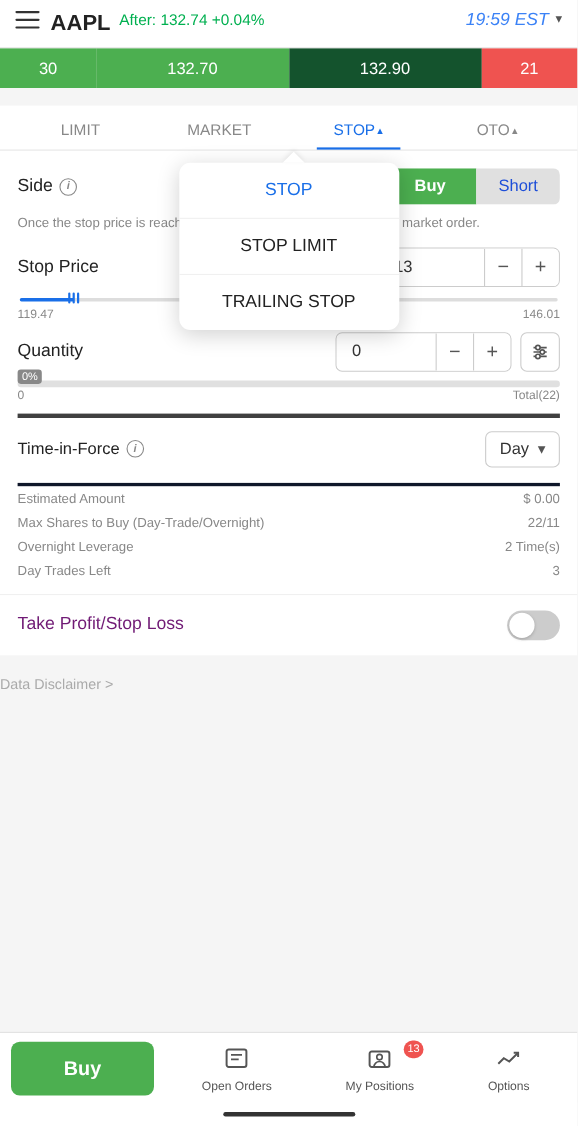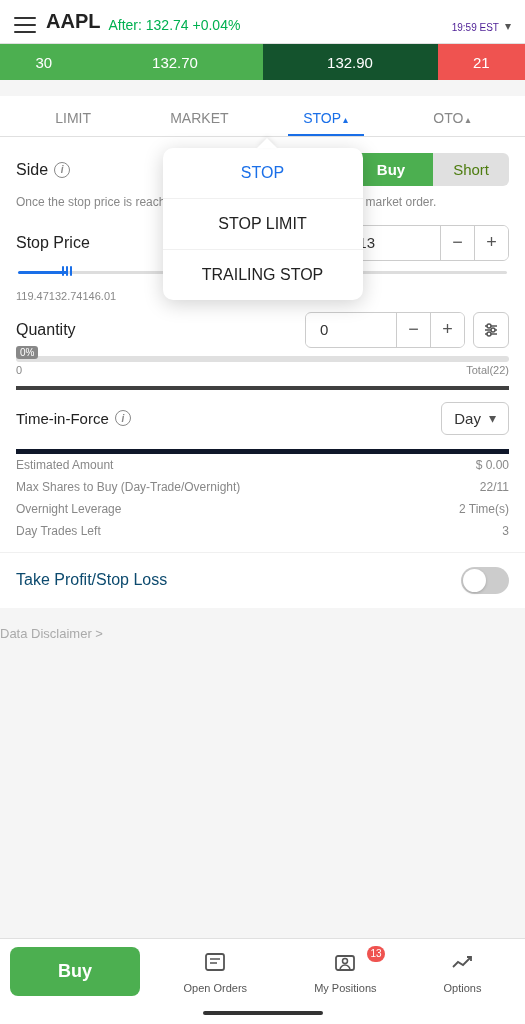--- a/index.html
+++ b/index.html
@@ -8,41 +8,41 @@
       height: 1024px;
       font-family: -apple-system, BlinkMacSystemFont, 'Helvetica Neue', Arial, sans-serif;
       background: #f5f5f5;
       overflow: hidden;
       position: relative;
     }
 
     
     .header {
       display: flex;
-      align-items: flex-end;
+      align-items: flex-start;
       padding: 10px 14px;
       background: #fff;
       border-bottom: 1px solid #e0e0e0;
     }
     .header-menu-icon {
       width: 22px; height: 16px;
       display: flex; flex-direction: column; justify-content: space-between;
       margin-right: 10px;
     }
     .header-menu-icon span {
       display: block; height: 2px; background: #333; border-radius: 1px;
     }
     .header-symbol {
       font-size: 20px; font-weight: 700; color: #222; margin-right: 8px;
     }
     .header-price {
       font-size: 14px; color: #00b050; font-weight: 500;
     }
     .header-time {
-      margin-left: auto; font-size: 10px; color: #4c1d95; margin-right: 6px;
+      margin-left: auto; font-size: 16px; color: #3b82f6; margin-right: 6px; font-style: italic;
     }
     .header-dropdown-icon {
       font-size: 12px; color: #555;
     }
 
     
     .price-bar {
       display: flex;
       height: 36px;
       align-items: center;
@@ -141,21 +141,21 @@
       background: #4caf50;
       color: #fff;
       padding: 8px 28px;
       font-size: 15px;
       font-weight: 600;
       border: none;
       cursor: pointer;
     }
     .side-btn-short {
       background: #e0e0e0;
-      color: #4d7c0f;
+      color: #1d4ed8;
       padding: 8px 20px;
       font-size: 15px;
       font-weight: 500;
       border: none;
       cursor: pointer;
     }
 
     .stop-description {
       font-size: 12px;
       color: #888;
@@ -211,22 +211,22 @@
     }
     .slider-thumb-lines {
       position: absolute;
       top: -5px;
       left: calc(10% + 0px);
       display: flex; gap: 2px; align-items: center;
       transform: translateX(-50%);
     }
     .slider-thumb-line { width: 2px; height: 10px; background: #1a6fe8; border-radius: 1px; }
     .slider-labels {
-      display: flex; 
-      font-size: 11px; color: #888; margin-top: 16px;
+      display: flex; justify-content: space-between;
+      font-size: 11px; color: #888; margin-top: 6px;
     }
 
     
     .qty-row {
       display: flex; align-items: center;
       margin-bottom: 8px;
     }
     .qty-input-wrap {
       display: flex; align-items: center;
       border: 1px solid #ccc; border-radius: 6px;
@@ -297,37 +297,37 @@
       display: flex; align-items: center; gap: 8px;
       cursor: pointer;
     }
     .tif-value { font-size: 15px; color: #333; }
     .tif-arrow { font-size: 14px; color: #555; }
 
     
     .info-table {
       margin-top: 14px;
       padding-bottom: 10px;
-      border-top: 5px solid #0f172a;
+      border-top: 3px solid #0f172a;
     }
     .info-row {
       display: flex; justify-content: space-between;
       padding: 4px 0;
     }
     .info-key { font-size: 12px; color: #888; }
     .info-val { font-size: 12px; color: #888; }
 
     
     .tp-row {
       display: flex; align-items: center;
       padding: 14px 16px;
       background: #fff;
       border-top: 1px solid #f0f0f0;
     }
-    .tp-label { font-size: 16px; font-weight: 500; color: #0c4a6e; }
+    .tp-label { font-size: 16px; font-weight: 500; color: #701a75; }
     .toggle-wrap { margin-left: auto; }
     .toggle {
       width: 48px; height: 27px;
       background: #ccc;
       border-radius: 14px;
       position: relative;
       cursor: pointer;
     }
     .toggle-thumb {
       position: absolute;

